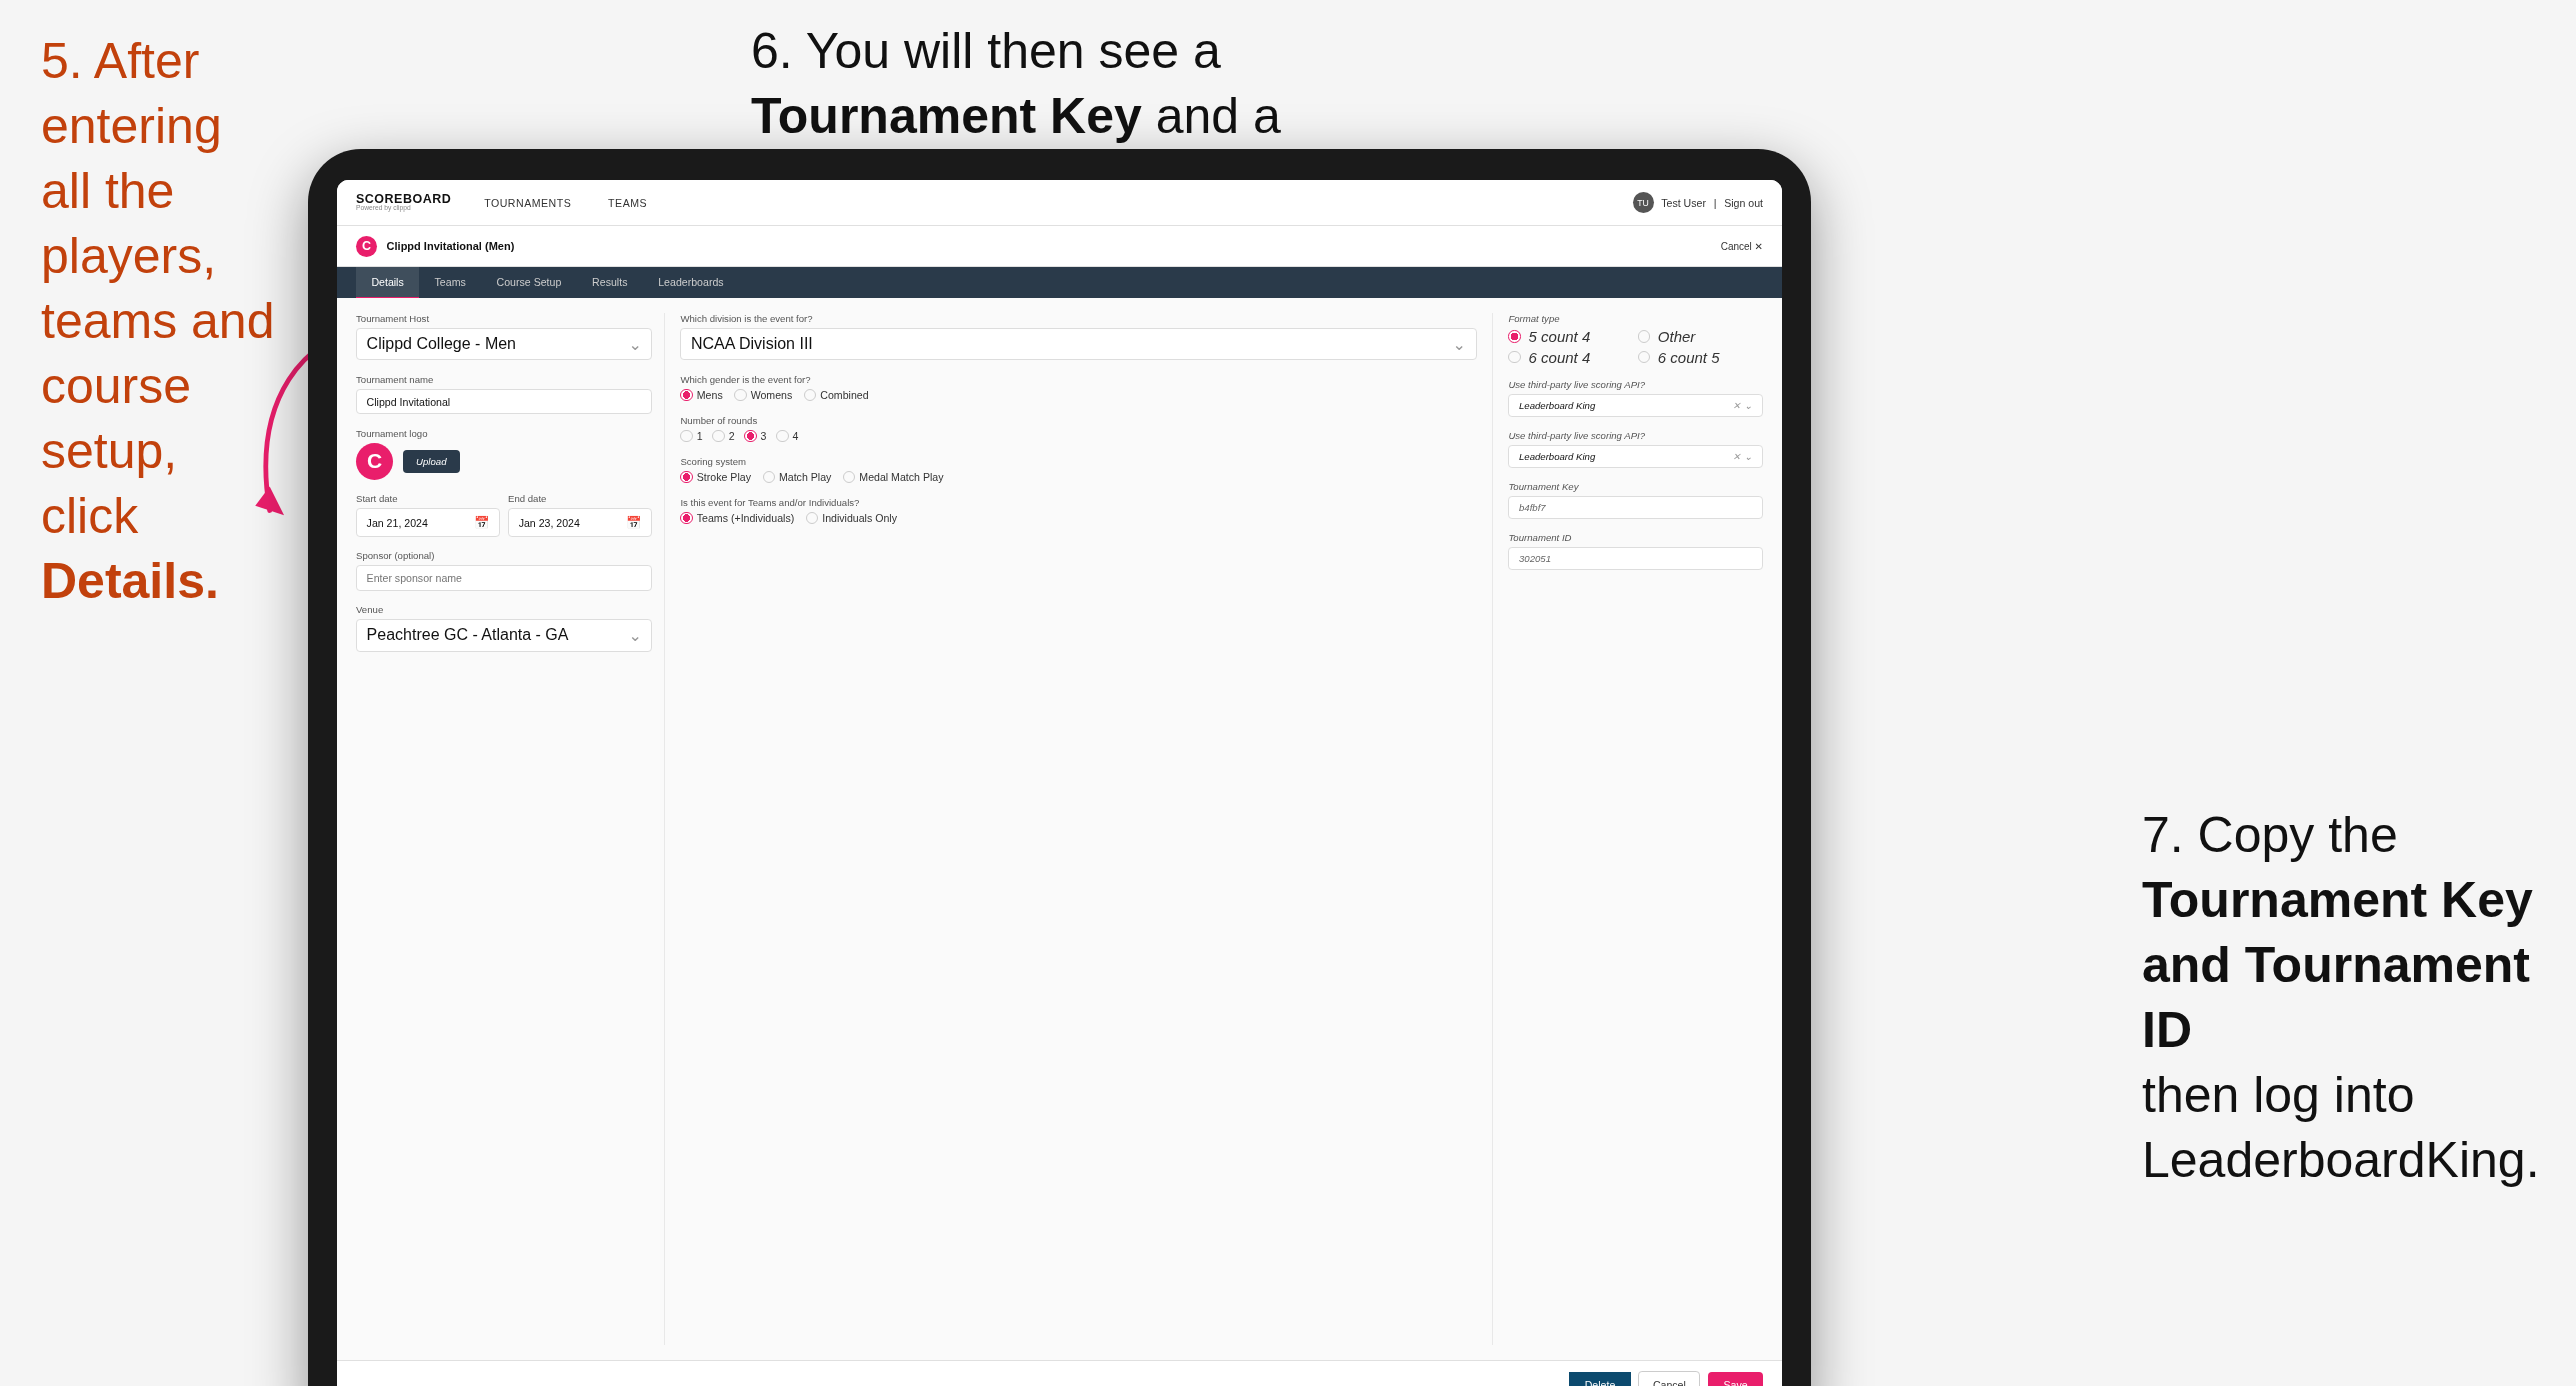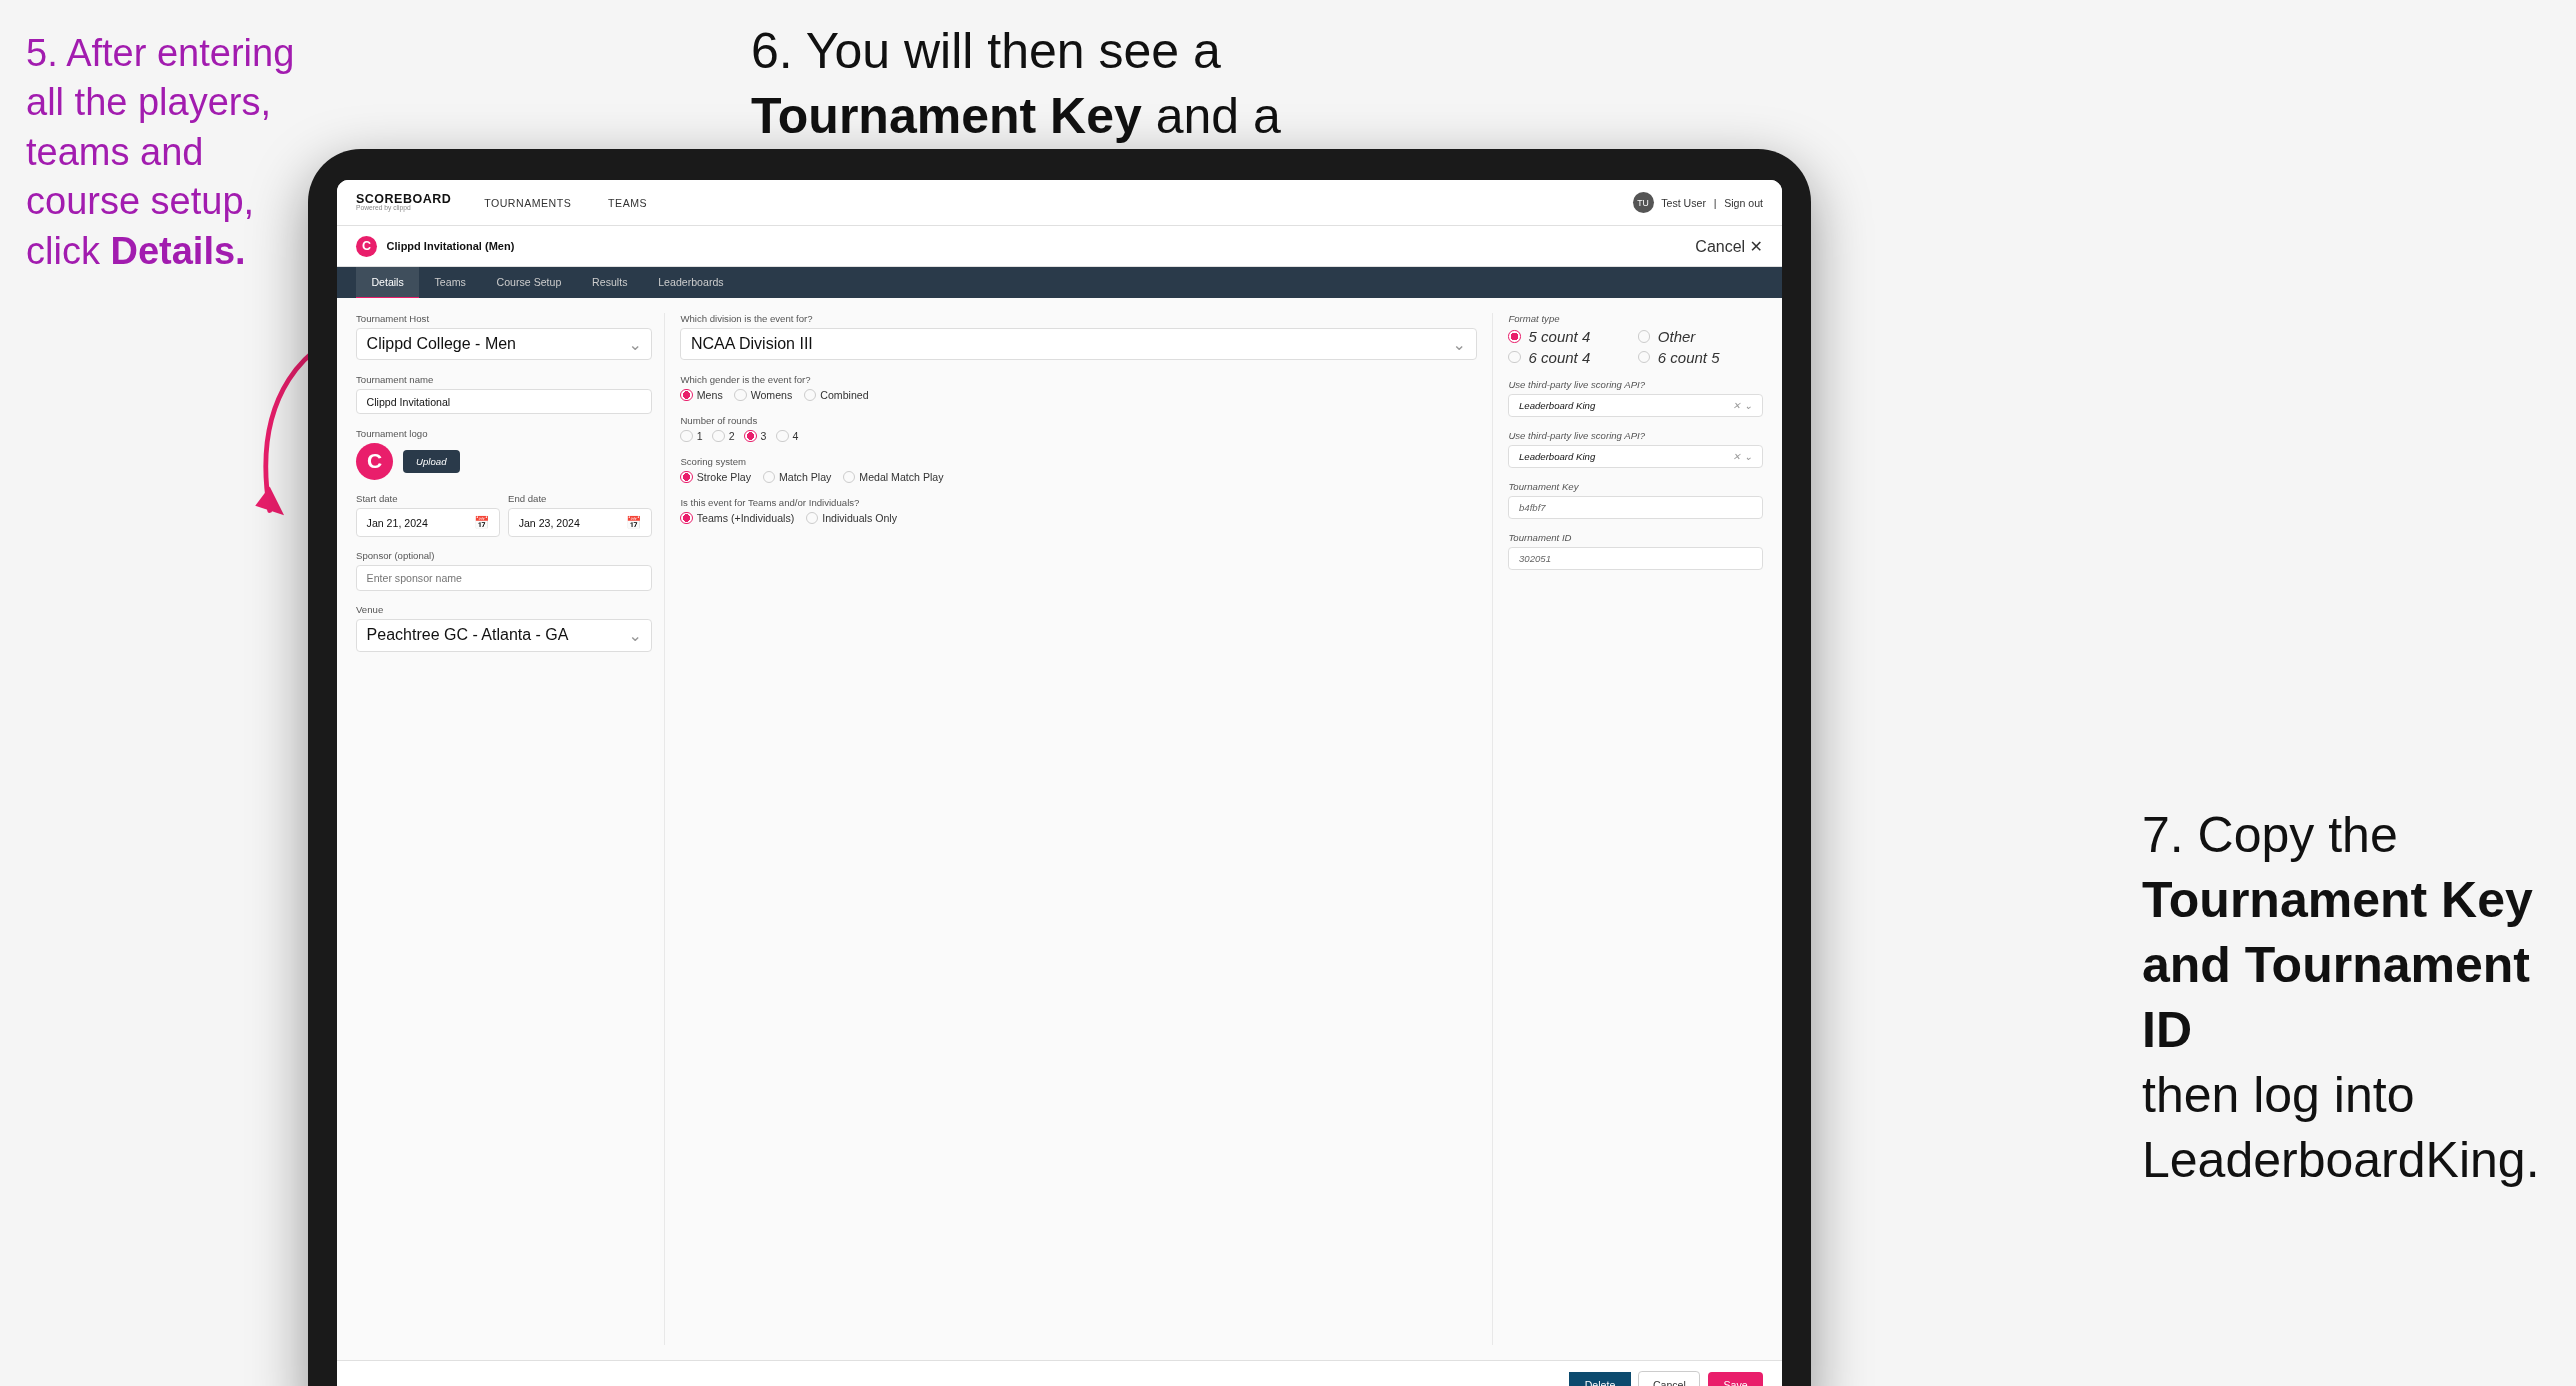--- a/index.html
+++ b/index.html
@@ -8,25 +8,25 @@
       font-family: -apple-system, BlinkMacSystemFont, 'Segoe UI', sans-serif;
       width: 2576px;
       height: 1386px;
       position: relative;
       overflow: hidden;
     }
 
     
     .instruction-left {
       position: absolute;
-      left: 26px;
+      left: 41px;
       top: 29px;
-      font-size: 38px;
+      font-size: 50px;
       line-height: 1.3;
-      color: #a21caf;
+      color: #c2410c;
       max-width: 279px;
     }
     .instruction-left strong { font-weight: 700; }
 
     .instruction-top-right {
       position: absolute;
       left: 751px;
       top: 19px;
       font-size: 50px;
       line-height: 1.3;
@@ -165,21 +165,21 @@
       color: white;
       font-size: 12.5px;
       font-weight: 700;
     }
     .page-title {
       font-size: 11px;
       font-weight: 600;
       color: #111;
     }
     .cancel-btn {
-      font-size: 16px;
+      font-size: 10px;
       color: #333;
       cursor: pointer;
     }
 
     
     .sub-nav {
       background: #2a3a4a;
       display: flex;
       gap: 0;
       padding: 0 19px;

